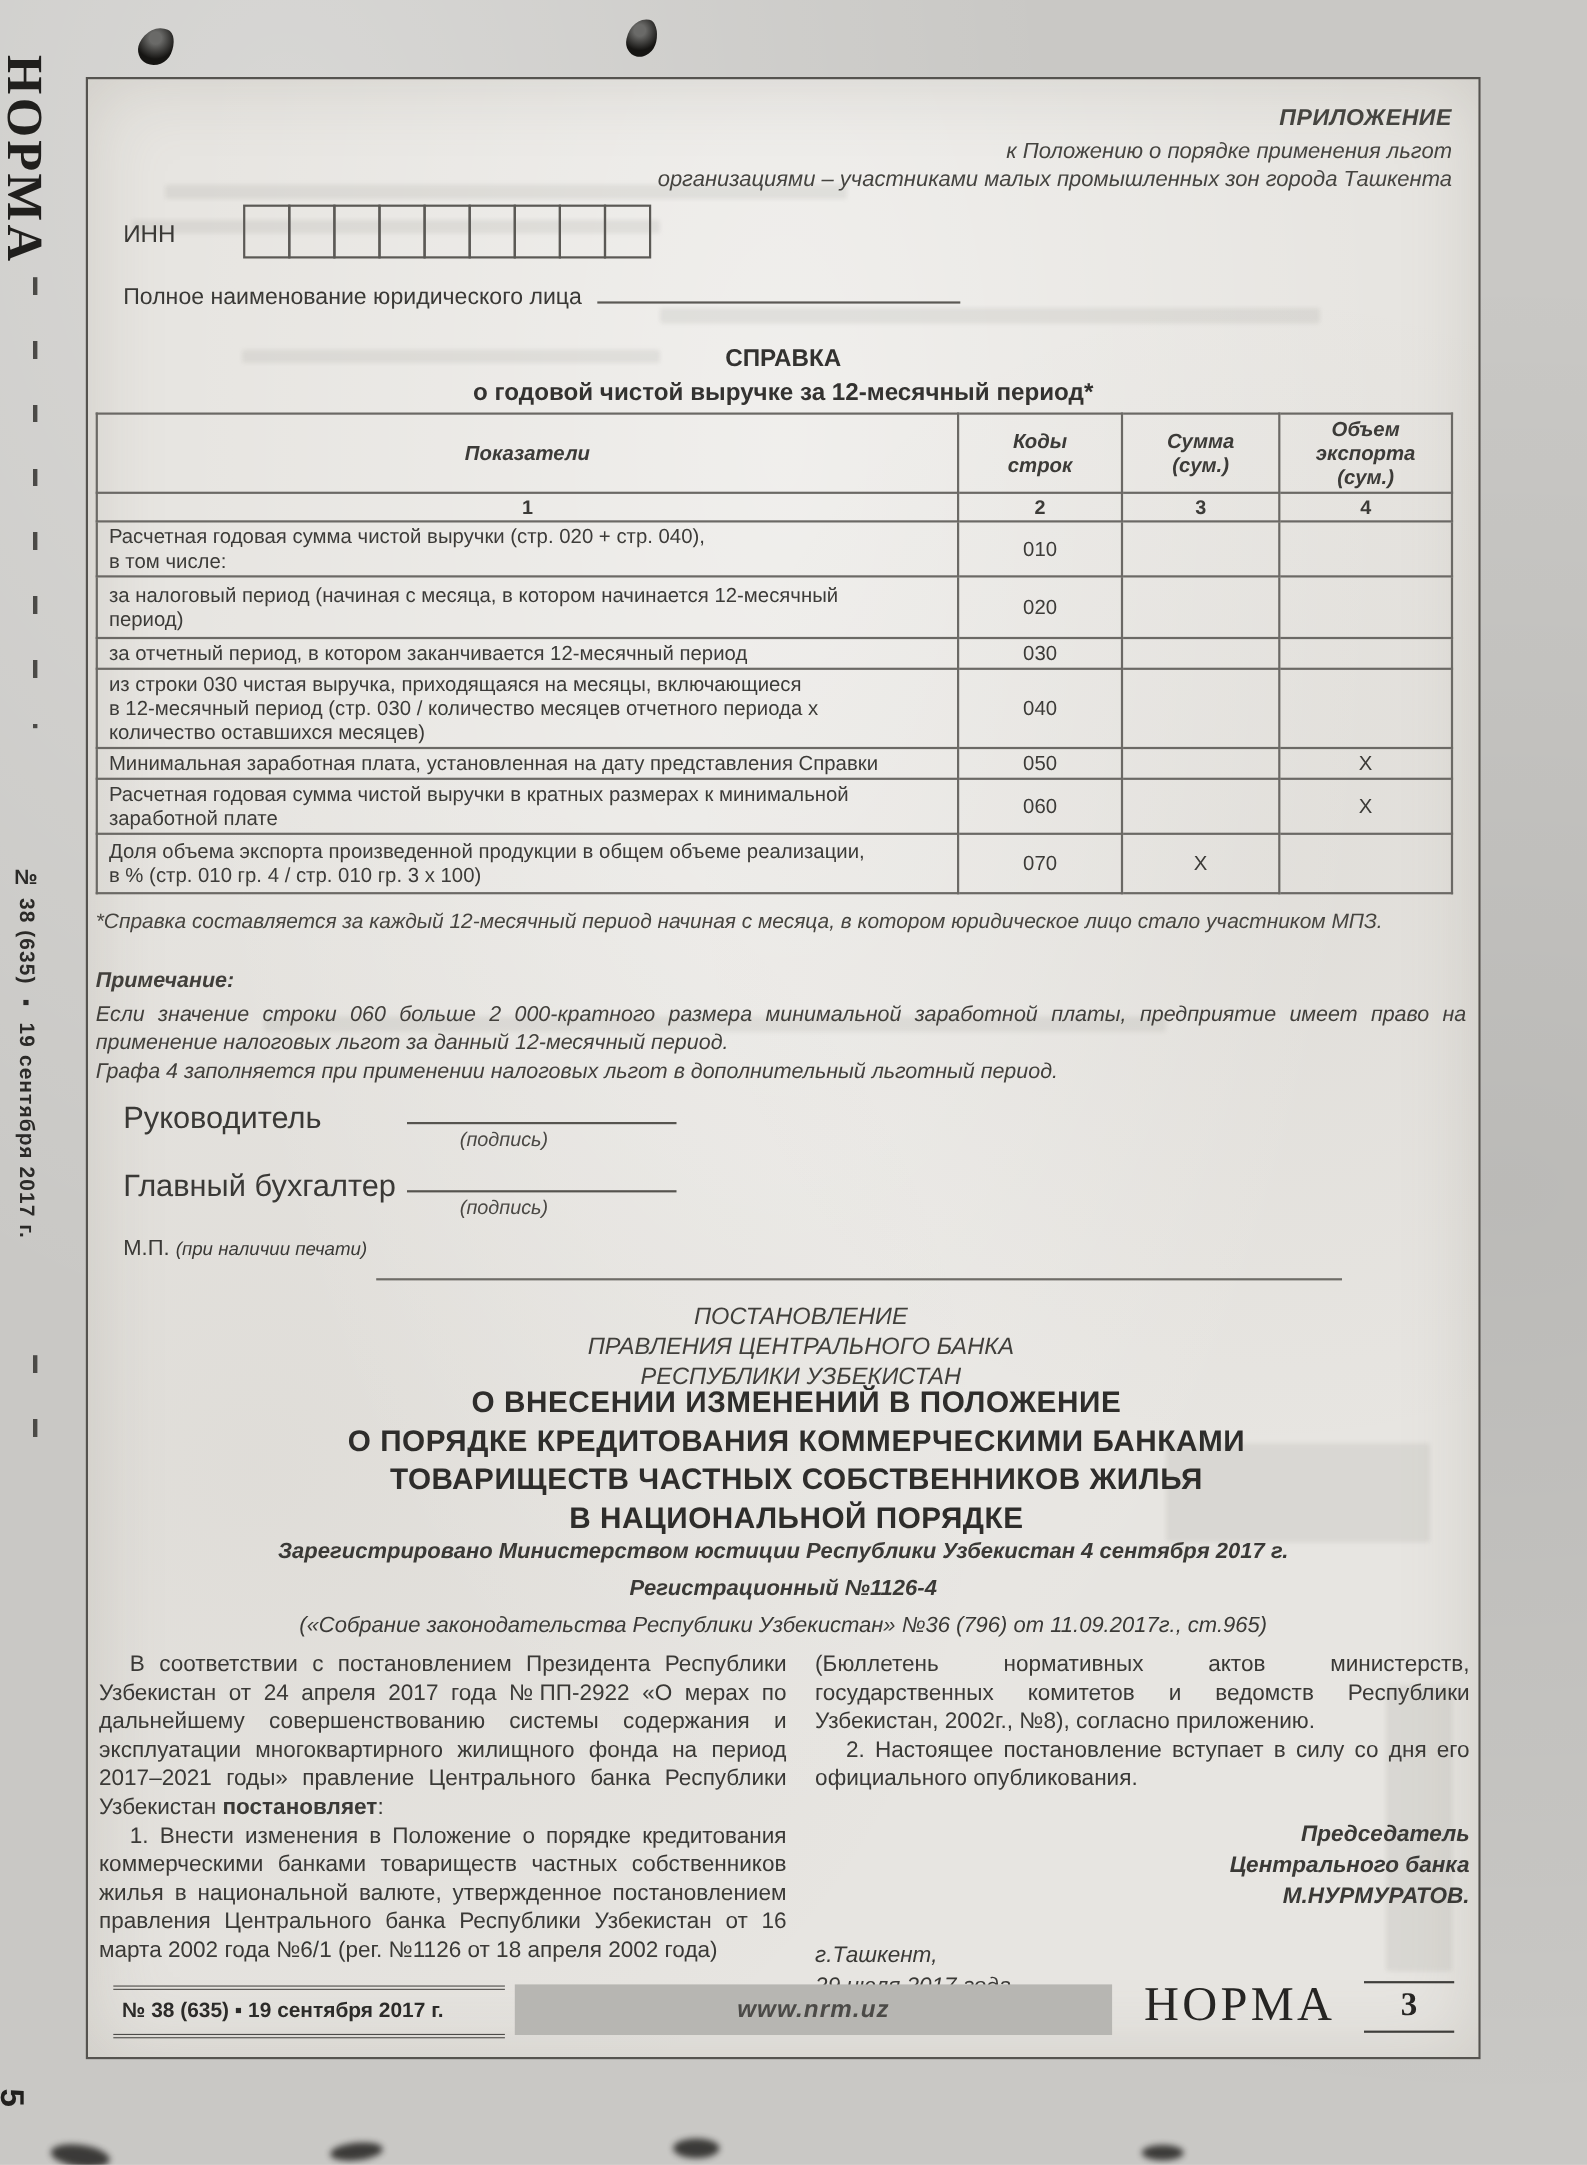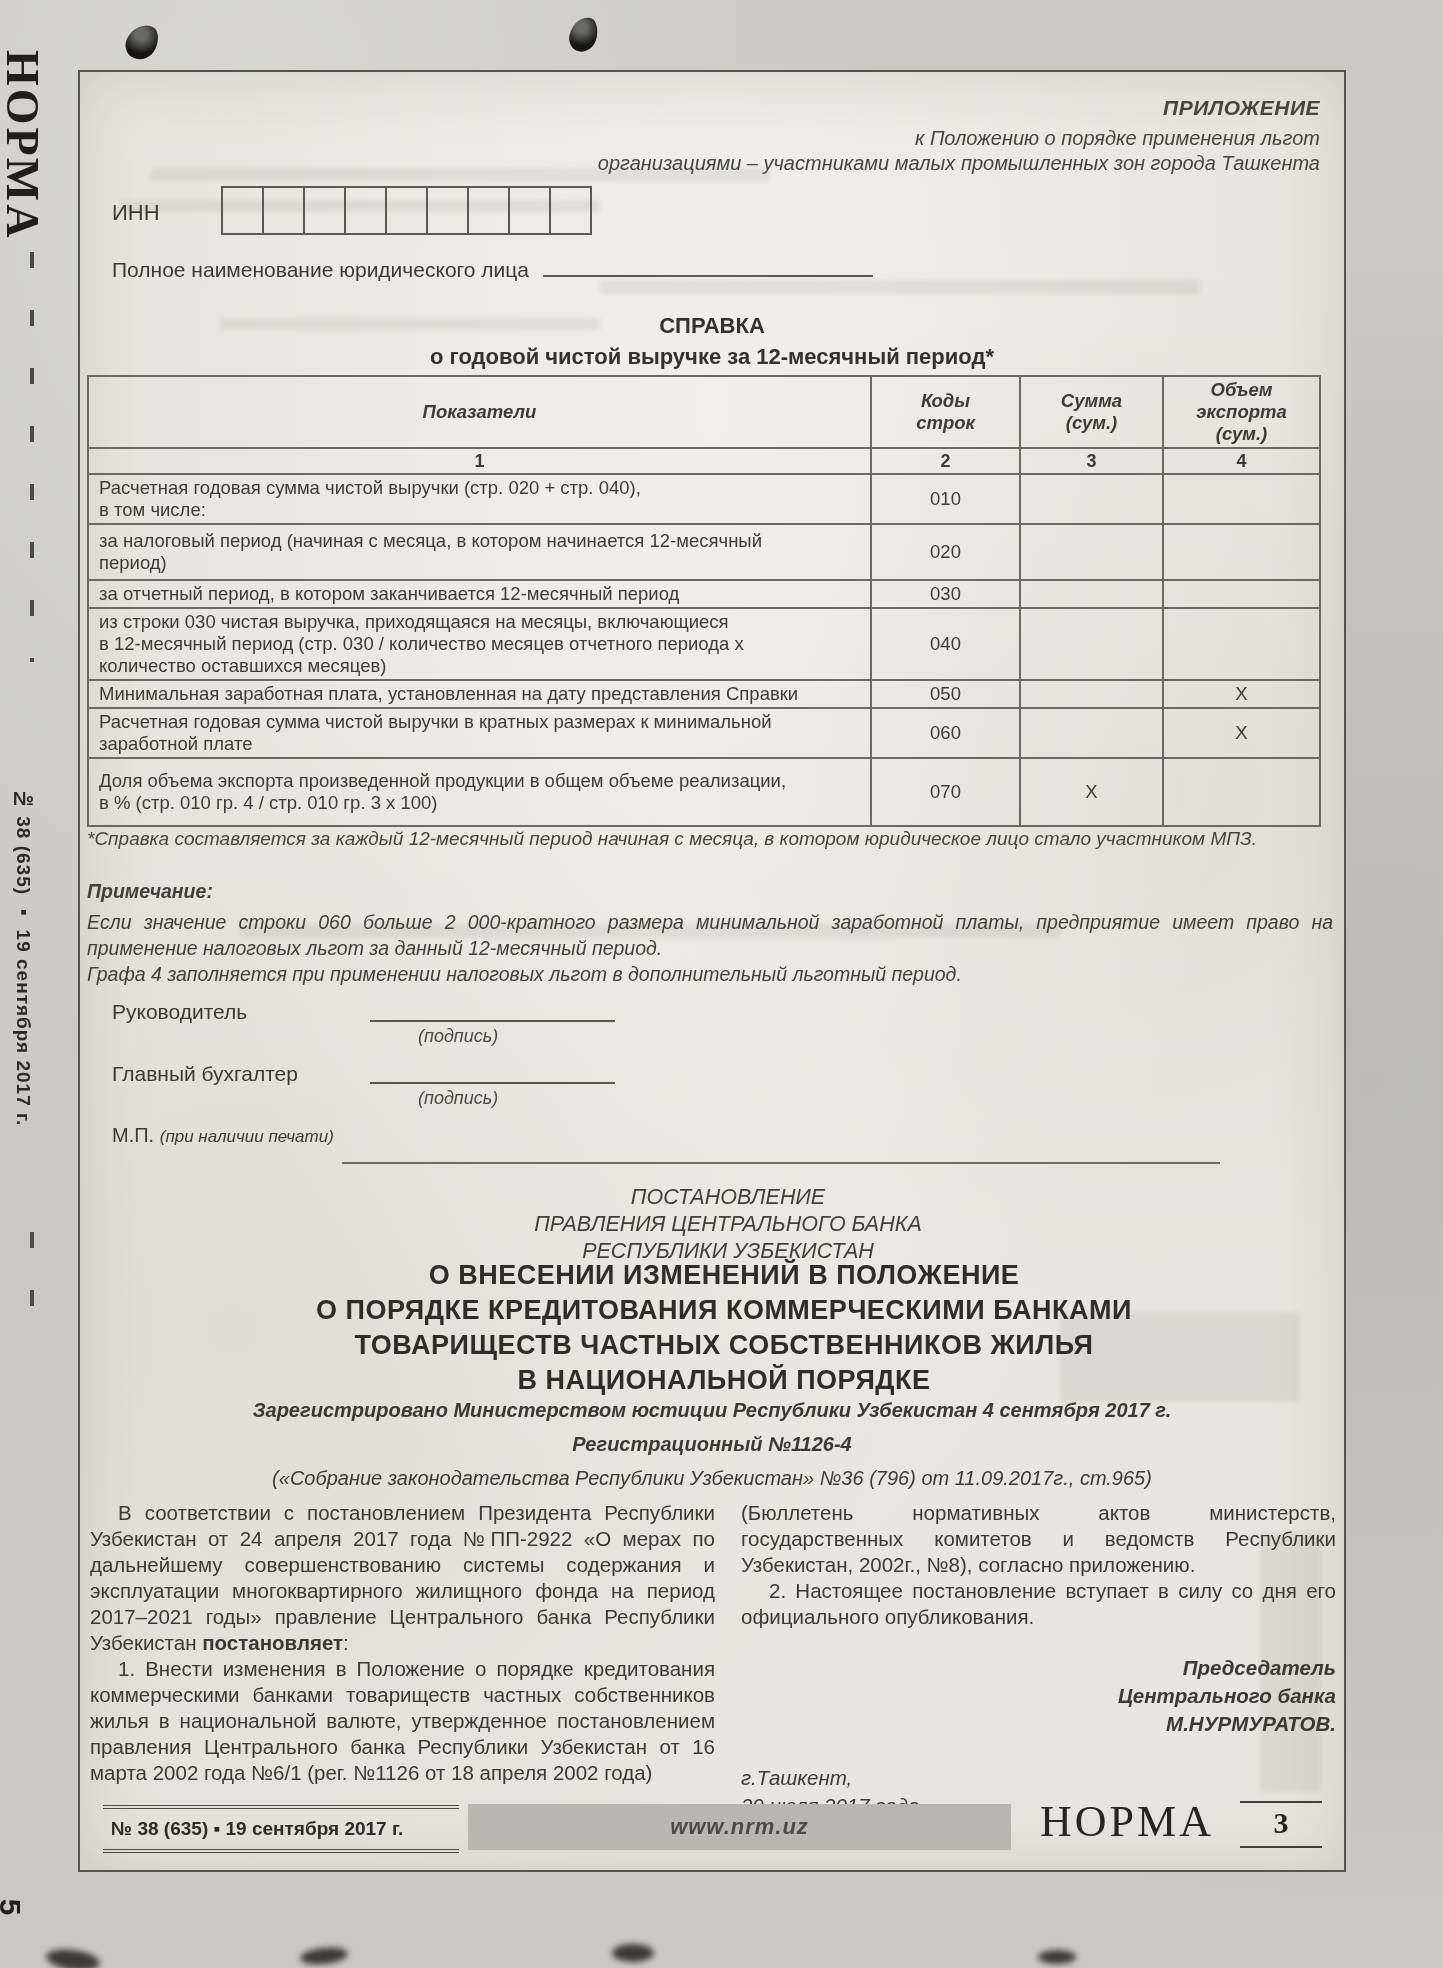--- a/index.html
+++ b/index.html
@@ -80,21 +80,21 @@
   .th{font-style:italic;font-weight:bold;text-align:center;white-space:pre-line;line-height:23px;}
   .numrow td{text-align:center;font-weight:bold;font-size:18px;padding:1px 4px;}
   .pre{white-space:pre-line;}
   .ctr{text-align:center;}
   .footnote{position:absolute;top:756px;left:7px;width:1244px;font-style:italic;font-size:19px;color:#46443f;}
   
   .note{position:absolute;top:806px;left:7px;width:1246px;font-style:italic;font-size:19.5px;line-height:26px;color:#413f3b;}
   .note-label{font-weight:bold;margin-bottom:5px;}
   .note p{margin:0;text-align:justify;}
   
-  .sig-label{position:absolute;left:32px;font-size:21px;}
+  .sig-label{position:absolute;left:32px;font-size:28px;}
   .sig-line{position:absolute;border-bottom:2px solid #56544f;width:245px;height:0;}
   .sig-cap{position:absolute;font-style:italic;font-size:18px;color:#4a4844;}
   .mp-row{position:absolute;left:32px;top:1052px;font-size:20px;}
   .mp-note{font-style:italic;font-size:17px;}
   .sep-line{position:absolute;top:1090px;left:262px;width:878px;border-top:2px solid #6e6c67;}
   
   .res-org{position:absolute;top:1112px;left:16px;width:100%;text-align:center;font-style:italic;font-size:21.5px;line-height:27px;color:#403f3b;}
   .res-title{position:absolute;top:1186px;left:0;width:100%;text-align:center;font-weight:bold;font-size:27px;line-height:35px;letter-spacing:.5px;color:#2e2d2b;padding-left:12px;}
   .res-reg{position:absolute;top:1327px;left:0;width:100%;text-align:center;font-weight:bold;font-style:italic;font-size:20px;}
   .res-regnum{position:absolute;top:1361px;left:0;width:100%;text-align:center;font-weight:bold;font-style:italic;font-size:20px;}
@@ -241,21 +241,21 @@
       <td class="ctr"></td>
       <td class="ctr">X</td>
     </tr>
     <tr style="height:42px;">
       <td class="pre">Расчетная годовая сумма чистой выручки в кратных размерах к минимальной
 заработной плате</td>
       <td class="ctr">060</td>
       <td class="ctr"></td>
       <td class="ctr">X</td>
     </tr>
-    <tr style="height:68px;">
+    <tr style="height:54px;">
       <td class="pre">Доля объема экспорта произведенной продукции в общем объеме реализации,
 в % (стр. 010 гр. 4 / стр. 010 гр. 3 х 100)</td>
       <td class="ctr">070</td>
       <td class="ctr">X</td>
       <td class="ctr"></td>
     </tr>
   </tbody>
     </table>
 
   <div class="footnote">*Справка составляется за каждый 12-месячный период начиная с месяца, в котором юридическое лицо стало участником МПЗ.</div>

